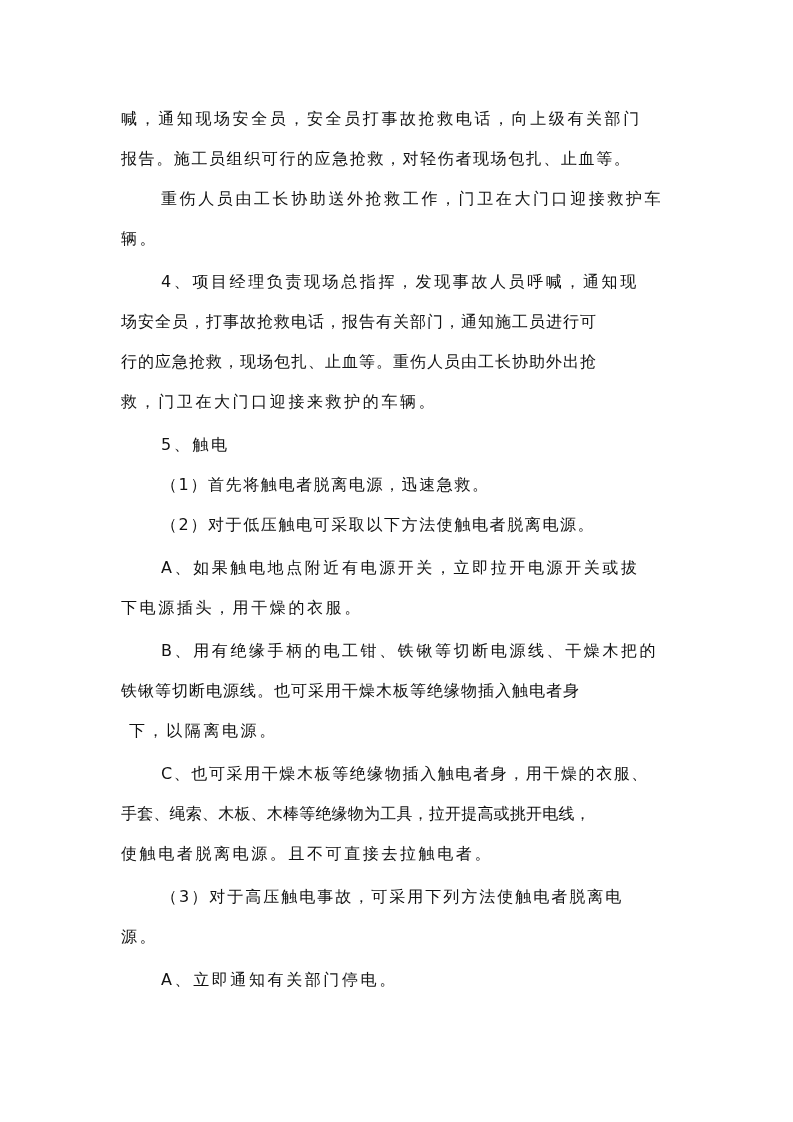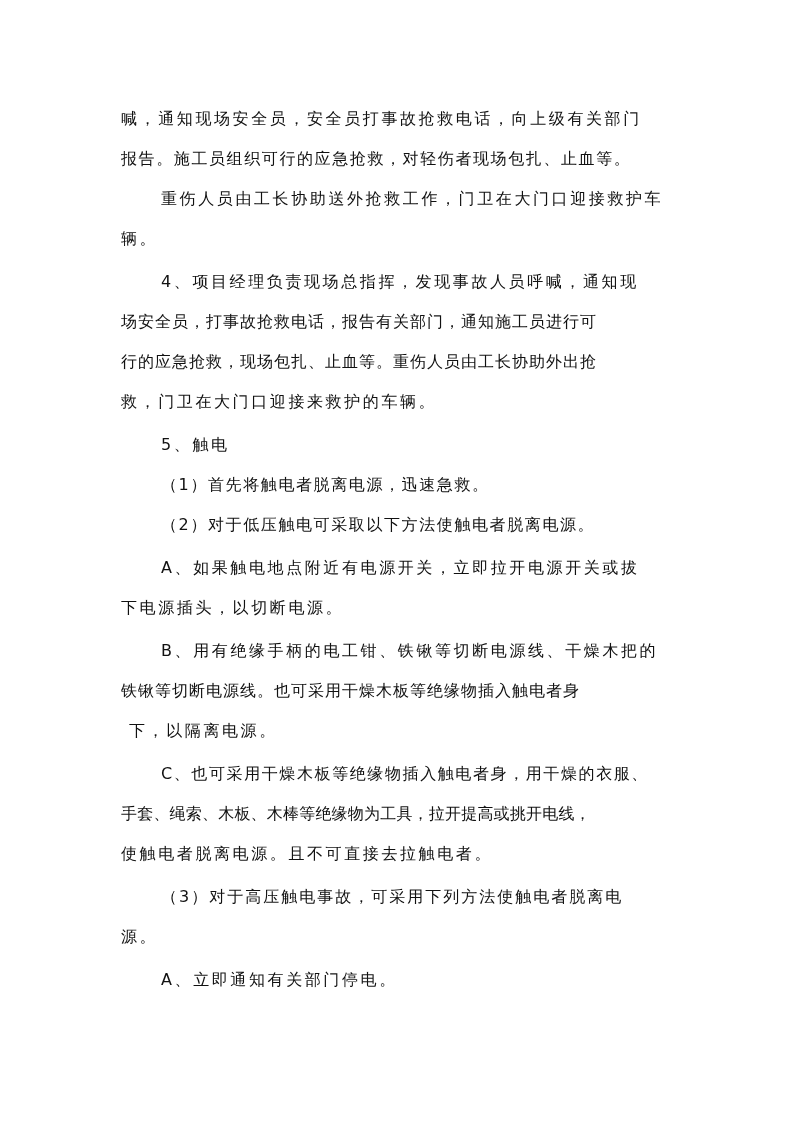--- a/index.html
+++ b/index.html
@@ -40,21 +40,21 @@
     <div class="line" style="top: 80px; left: 0px; letter-spacing: 2.6px; margin-left: 40px;">重伤人员由工长协助送外抢救工作，门卫在大门口迎接救护车</div>
     <div class="line" style="top: 120px; left: 0px; letter-spacing: 2.6px;">辆。</div>
     <div class="line" style="top: 163px; left: 40px; letter-spacing: 2.6px;">4、项目经理负责现场总指挥，发现事故人员呼喊，通知现</div>
     <div class="line" style="top: 203px; left: 0px; letter-spacing: 1px;">场安全员，打事故抢救电话，报告有关部门，通知施工员进行可</div>
     <div class="line" style="top: 243px; left: 0px; letter-spacing: 1px;">行的应急抢救，现场包扎、止血等。重伤人员由工长协助外出抢</div>
     <div class="line" style="top: 283px; left: 0px; letter-spacing: 2.6px;">救，门卫在大门口迎接来救护的车辆。</div>
     <div class="line" style="top: 326px; left: 40px; letter-spacing: 2.6px;">5、触电</div>
     <div class="line" style="top: 366px; left: 40px; letter-spacing: 1.6px;">（1）首先将触电者脱离电源，迅速急救。</div>
     <div class="line" style="top: 406px; left: 40px; letter-spacing: 1.6px;">（2）对于低压触电可采取以下方法使触电者脱离电源。</div>
     <div class="line" style="top: 449px; left: 40px; letter-spacing: 2.6px;">A、如果触电地点附近有电源开关，立即拉开电源开关或拔</div>
-    <div class="line" style="top: 489px; left: 0px; letter-spacing: 2.6px;">下电源插头，以切断电源。</div>
+    <div class="line" style="top: 489px; left: 0px; letter-spacing: 2.6px;">下电源插头，用干燥的衣服。</div>
     <div class="line" style="top: 532px; left: 40px; letter-spacing: 2.6px;">B、用有绝缘手柄的电工钳、铁锹等切断电源线、干燥木把的</div>
     <div class="line" style="top: 572px; left: 0px; letter-spacing: 1px;">铁锹等切断电源线。也可采用干燥木板等绝缘物插入触电者身</div>
     <div class="line" style="top: 612px; left: 8px; letter-spacing: 2.6px;">下，以隔离电源。</div>
     <div class="line" style="top: 655px; left: 40px; letter-spacing: 1.6px;">C、也可采用干燥木板等绝缘物插入触电者身，用干燥的衣服、</div>
     <div class="line" style="top: 695px; left: 0px; letter-spacing: 0.2px;">手套、绳索、木板、木棒等绝缘物为工具，拉开提高或挑开电线，</div>
     <div class="line" style="top: 735px; left: 0px; letter-spacing: 2.6px;">使触电者脱离电源。且不可直接去拉触电者。</div>
     <div class="line" style="top: 778px; left: 40px; letter-spacing: 2px;">（3）对于高压触电事故，可采用下列方法使触电者脱离电</div>
     <div class="line" style="top: 818px; left: 0px; letter-spacing: 2.6px;">源。</div>
     <div class="line" style="top: 861px; left: 40px; letter-spacing: 2.6px; text-align: center;">A、立即通知有关部门停电。</div>
   </div>

